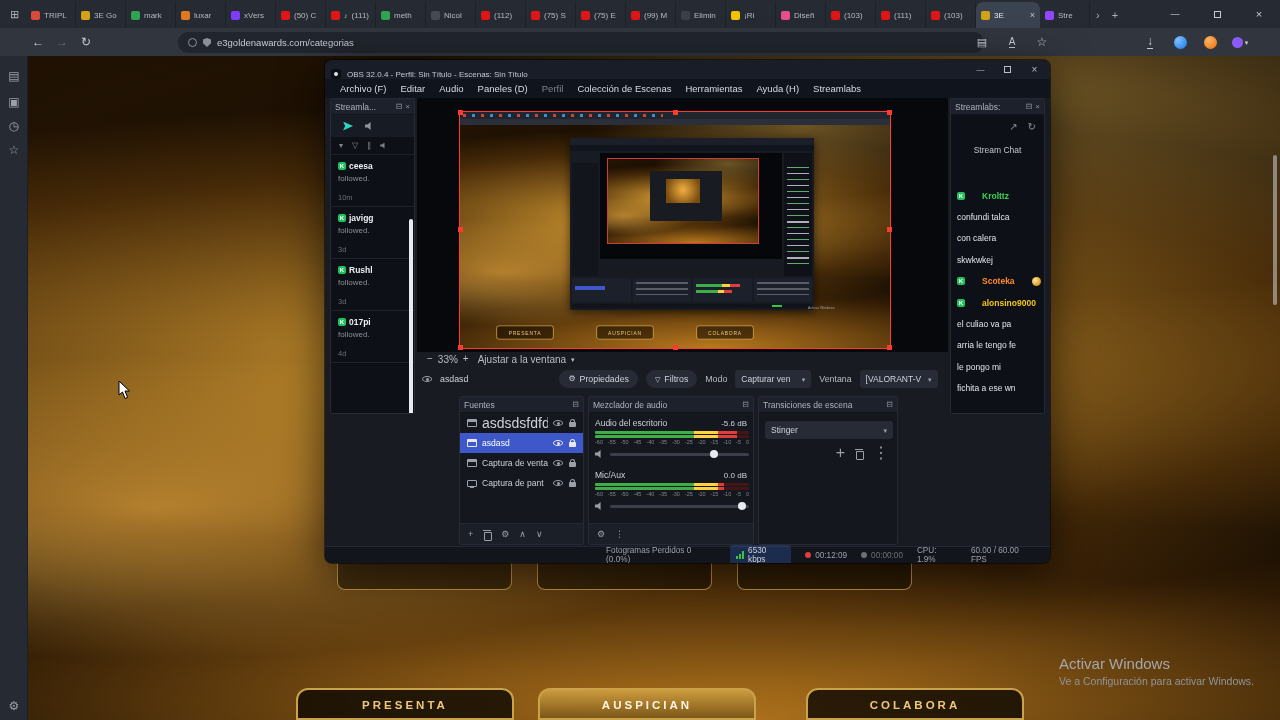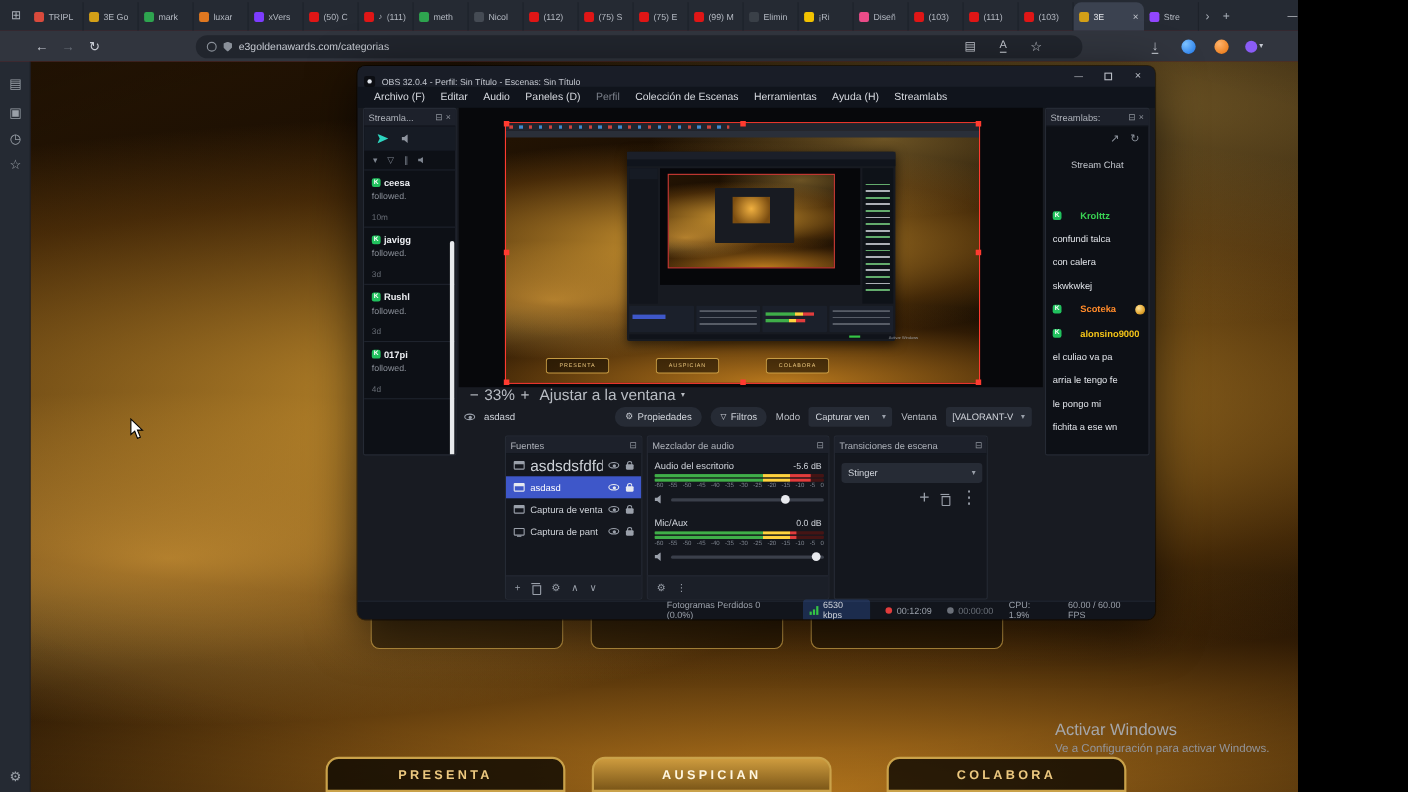--- a/index.html
+++ b/index.html
@@ -1,18 +1,18 @@
 <!DOCTYPE html>
 <html><head>
 <meta charset="utf-8">
 <style>
   *{margin:0;padding:0;box-sizing:border-box}
   html,body{width:1280px;height:720px;overflow:hidden}
   body{font-family:"Liberation Sans",sans-serif;background:#000;position:relative}
-  #screen{position:relative;width:1180px;height:720px;overflow:hidden;background:#7f1d1d}
+  #screen{position:relative;width:1280px;height:720px;overflow:hidden;background:#701a75}
   .abs{position:absolute}
   .ic{display:inline-flex;align-items:center;justify-content:center;font-style:normal;line-height:1}
 
   
   .i-plus::before{content:"+"} .i-close::before{content:"×"} .i-min::before{content:"—"}
   .i-chev-d::before{content:"▾"} .i-chev-r::before{content:"›"}
   .i-up::before{content:"∧"} .i-down::before{content:"∨"}
   .i-dots::before{content:"⋮"} .i-gear::before{content:"⚙"} .i-pin::before{content:"⊟"}
   .i-back::before{content:"←"} .i-fwd::before{content:"→"} .i-refresh::before{content:"↻"}
   .i-download::before{content:"↓"} .i-star::before{content:"☆"} .i-vtabs::before{content:"⊞"}
@@ -149,21 +149,21 @@
   .n-blue{position:absolute;left:3px;top:8px;width:30px;height:4px;background:#3e57c9}
   .n-rows{position:absolute;left:3px;top:4px;right:3px;bottom:3px;
     background:repeating-linear-gradient(180deg,rgba(200,205,214,.35) 0 1.5px,transparent 1.5px 6px)}
   .n-status{position:absolute;left:2px;top:166px;width:240px;height:4px;background:#10131a}
   .n-status::after{content:"";position:absolute;right:30px;top:1px;width:10px;height:2px;background:#35c545}
   .tinycard{position:absolute;top:212px;height:17px;width:70px;border:1px solid rgba(214,168,74,.9);border-radius:3px;
     color:#ecc87f;font-size:6px;letter-spacing:1px;text-align:center;padding-top:5px;transform:scale(.82);background:rgba(14,9,2,.55)}
   .tiny-activar{position:absolute;left:348px;top:194px;font-size:6px;color:#9b9da2;transform:scale(.6);transform-origin:left top;white-space:nowrap}
 
   
-  #zoomrow{left:92px;top:292px;width:531px;height:14px;display:flex;align-items:center;gap:5px;padding-left:10px;color:#b9bdc4;font-size:14px}
+  #zoomrow{left:92px;top:292px;width:531px;height:14px;display:flex;align-items:center;gap:5px;padding-left:10px;color:#b9bdc4;font-size:10px}
   #srcbar{left:92px;top:306px;width:531px;height:26px;display:flex;align-items:center;gap:8px;padding-left:5px}
   .pillbtn{height:18px;border-radius:9px;background:#262b35;display:flex;align-items:center;gap:4px;padding:0 9px;font-size:8.8px;color:#cfd3da}
   .combo{height:18px;border-radius:3px;background:#262b35;display:flex;align-items:center;gap:5px;padding:0 6px;font-size:8.5px;color:#cfd3da}
   .combo .i-chev-d{margin-left:auto;font-size:7px;color:#9aa0aa}
   .bar-label{font-size:8.8px;color:#b9bdc4}
 
   
   .list-row{height:20px;display:flex;align-items:center;padding:0 7px;font-size:9.5px;color:#ced2d8;gap:5px;white-space:nowrap;overflow:hidden}
   .list-row.selected{background:#3e57c9;color:#fff}
   .dock-toolbar{position:absolute;left:0;bottom:0;right:0;height:21px;background:#1b1f28;display:flex;align-items:center;gap:10px;padding-left:8px;color:#9aa0aa;font-size:9px;border-top:1px solid #242933}

